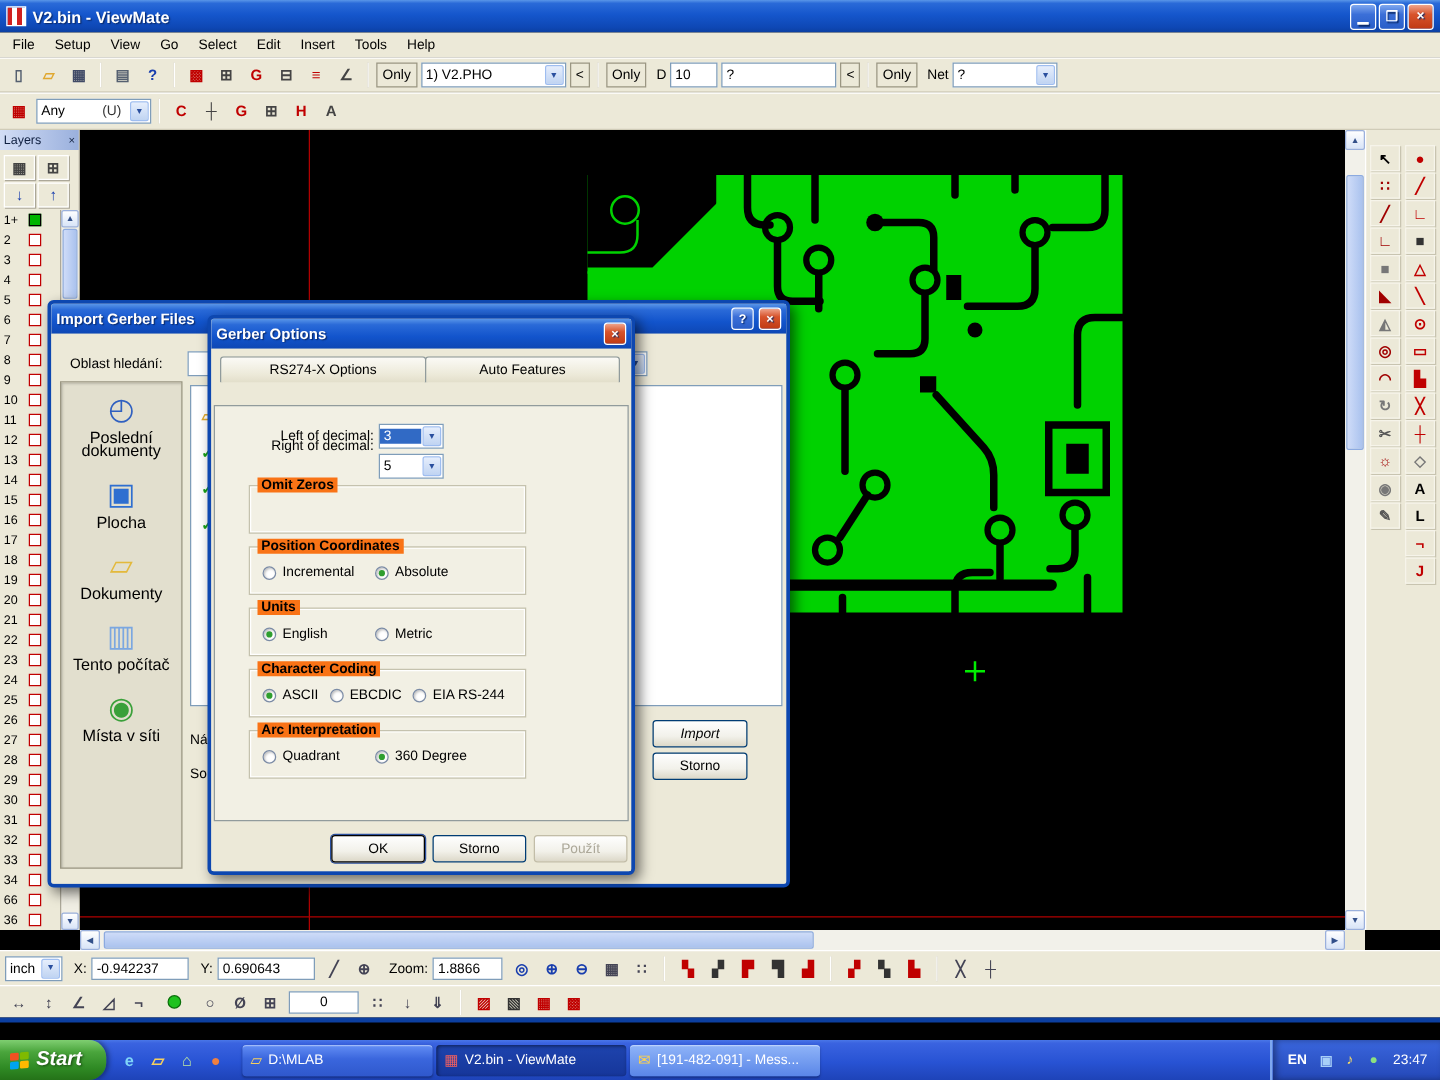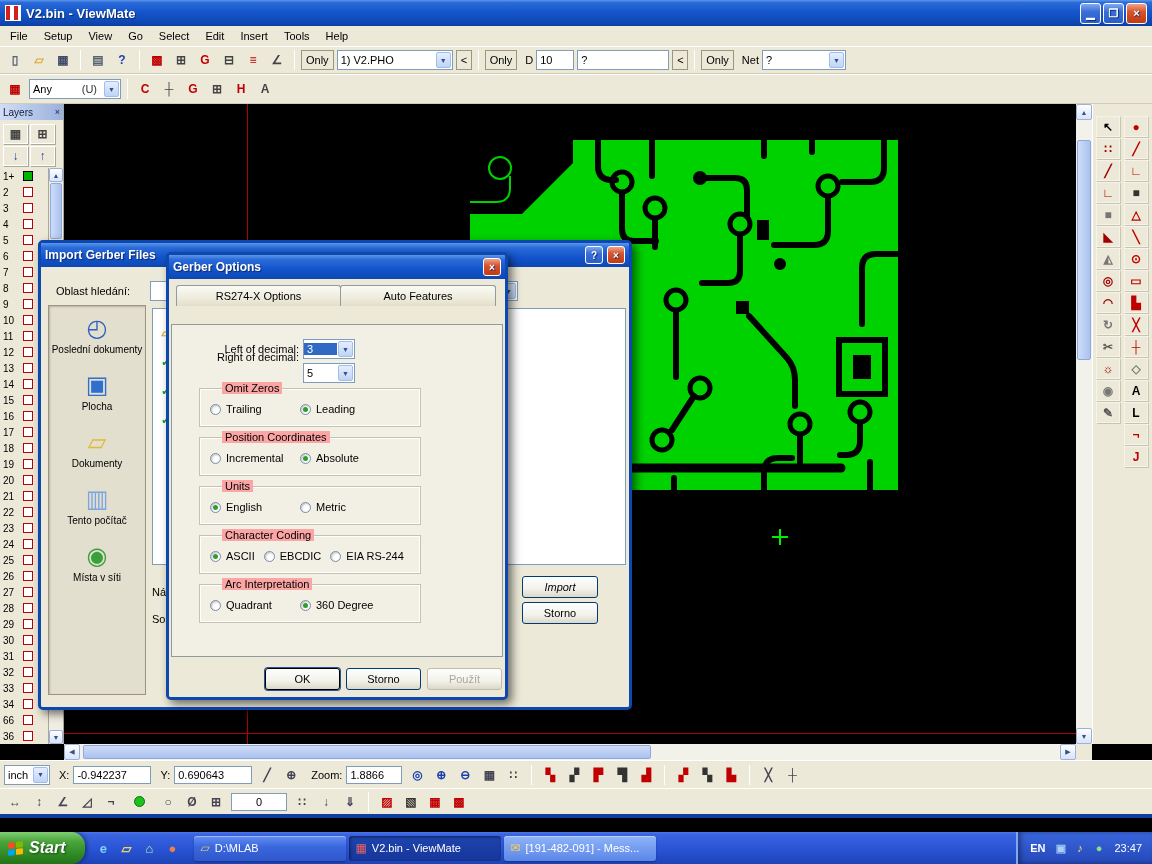--- a/index.html
+++ b/index.html
@@ -145,21 +145,21 @@
   .dbody{position:relative;height:calc(100% - 24px);background:#ece9d8;}
   .dlabel{position:absolute;white-space:nowrap;}
 
   
   .lookin-label{left:15px;top:18px;}
   .lookin-combo{position:absolute;left:109px;top:14px;width:368px;}
   .places{position:absolute;left:7px;top:38px;width:98px;height:390px;background:#e2dfce;
     border:1px solid #9a9682;box-shadow:inset 1px 1px 2px rgba(0,0,0,.2);overflow:hidden;}
   .place{display:flex;flex-direction:column;align-items:center;padding:9px 2px 8px;gap:3px;}
   .place-icon{font-size:24px;line-height:26px;}
-  .place-label{text-align:center;font-size:10px;line-height:11px;}
+  .place-label{text-align:center;font-size:13px;line-height:11px;}
   .filelist{position:absolute;left:111px;top:41px;width:474px;height:257px;background:#fff;
     border:1px solid #7f9db9;}
   .fchecks{position:absolute;left:2px;top:14px;display:flex;flex-direction:column;gap:9px;
     font-size:12px;font-weight:bold;}
   .fn-label{left:111px;top:319px;}
   .ft-label{left:111px;top:346px;}
   .xpbtn{height:22px;background:linear-gradient(#fefefe,#f2f1ea 60%,#dcd8c8);border:1px solid #003c74;
     border-radius:3px;font-size:11px;font-family:inherit;display:inline-flex;align-items:center;
     justify-content:center;}
   .xpbtn.w75{width:75px;}
@@ -185,21 +185,21 @@
     border:1px solid #919b9c;}
   .declabel{position:absolute;width:120px;text-align:right;}
   .dec1l{left:10px;top:64px;}
   .dec2l{left:10px;top:72px;}
   .deccombo{position:absolute;}
   .dec1c{left:134px;top:60px;}
   .dec2c{left:134px;top:84px;}
   .groups{position:absolute;left:30px;top:109px;width:222px;}
   .ggroup{position:relative;border:1px solid #c5c2ae;box-shadow:inset 0 0 0 1px #fff;
     height:39px;margin-bottom:10px;background:#f2f0e4;}
-  .gtitle{position:absolute;top:-7px;left:22px;background:#fca5a5;padding:0 3px;}
+  .gtitle{position:absolute;top:-7px;left:6px;background:#f97316;padding:0 3px;font-weight:bold;}
   .gopts{display:flex;padding:14px 0 0 10px;}
   .gopt{display:flex;align-items:center;width:90px;}
   .gopts.tight .gopt{width:auto;margin-right:9px;}
   .radio{width:11px;height:11px;border-radius:50%;background:#fff;border:1px solid #7b8ba5;
     box-shadow:inset 1px 1px 2px rgba(0,0,0,.25);margin-right:5px;position:relative;flex:none;}
   .radio.checked::after{content:'';position:absolute;left:2px;top:2px;width:5px;height:5px;
     border-radius:50%;background:#2f9e2f;}
   .dlgbtns{position:absolute;left:96px;top:389px;display:flex;gap:6px;}
 </style>
 </head>
@@ -760,30 +760,20 @@
         <span class="carrow">▼</span>
       </div>
       <span class="declabel dec2l">Right of decimal:</span>
       <div class="combo w52 deccombo dec2c">
         <span class="cv">5</span>
         <span class="carrow">▼</span>
       </div>
       <div class="groups">
           <div class="ggroup">
             <span class="gtitle">Omit Zeros</span>
-            <div class="gopts">
-              <label class="gopt">
-                <span class="radio"></span>
-                <span class="gopt-label">Trailing</span>
-              </label>
-              <label class="gopt">
-                <span class="radio checked"></span>
-                <span class="gopt-label">Leading</span>
-              </label>
-            </div>
           </div>
           <div class="ggroup">
             <span class="gtitle">Position Coordinates</span>
             <div class="gopts">
               <label class="gopt">
                 <span class="radio"></span>
                 <span class="gopt-label">Incremental</span>
               </label>
               <label class="gopt">
                 <span class="radio checked"></span>

